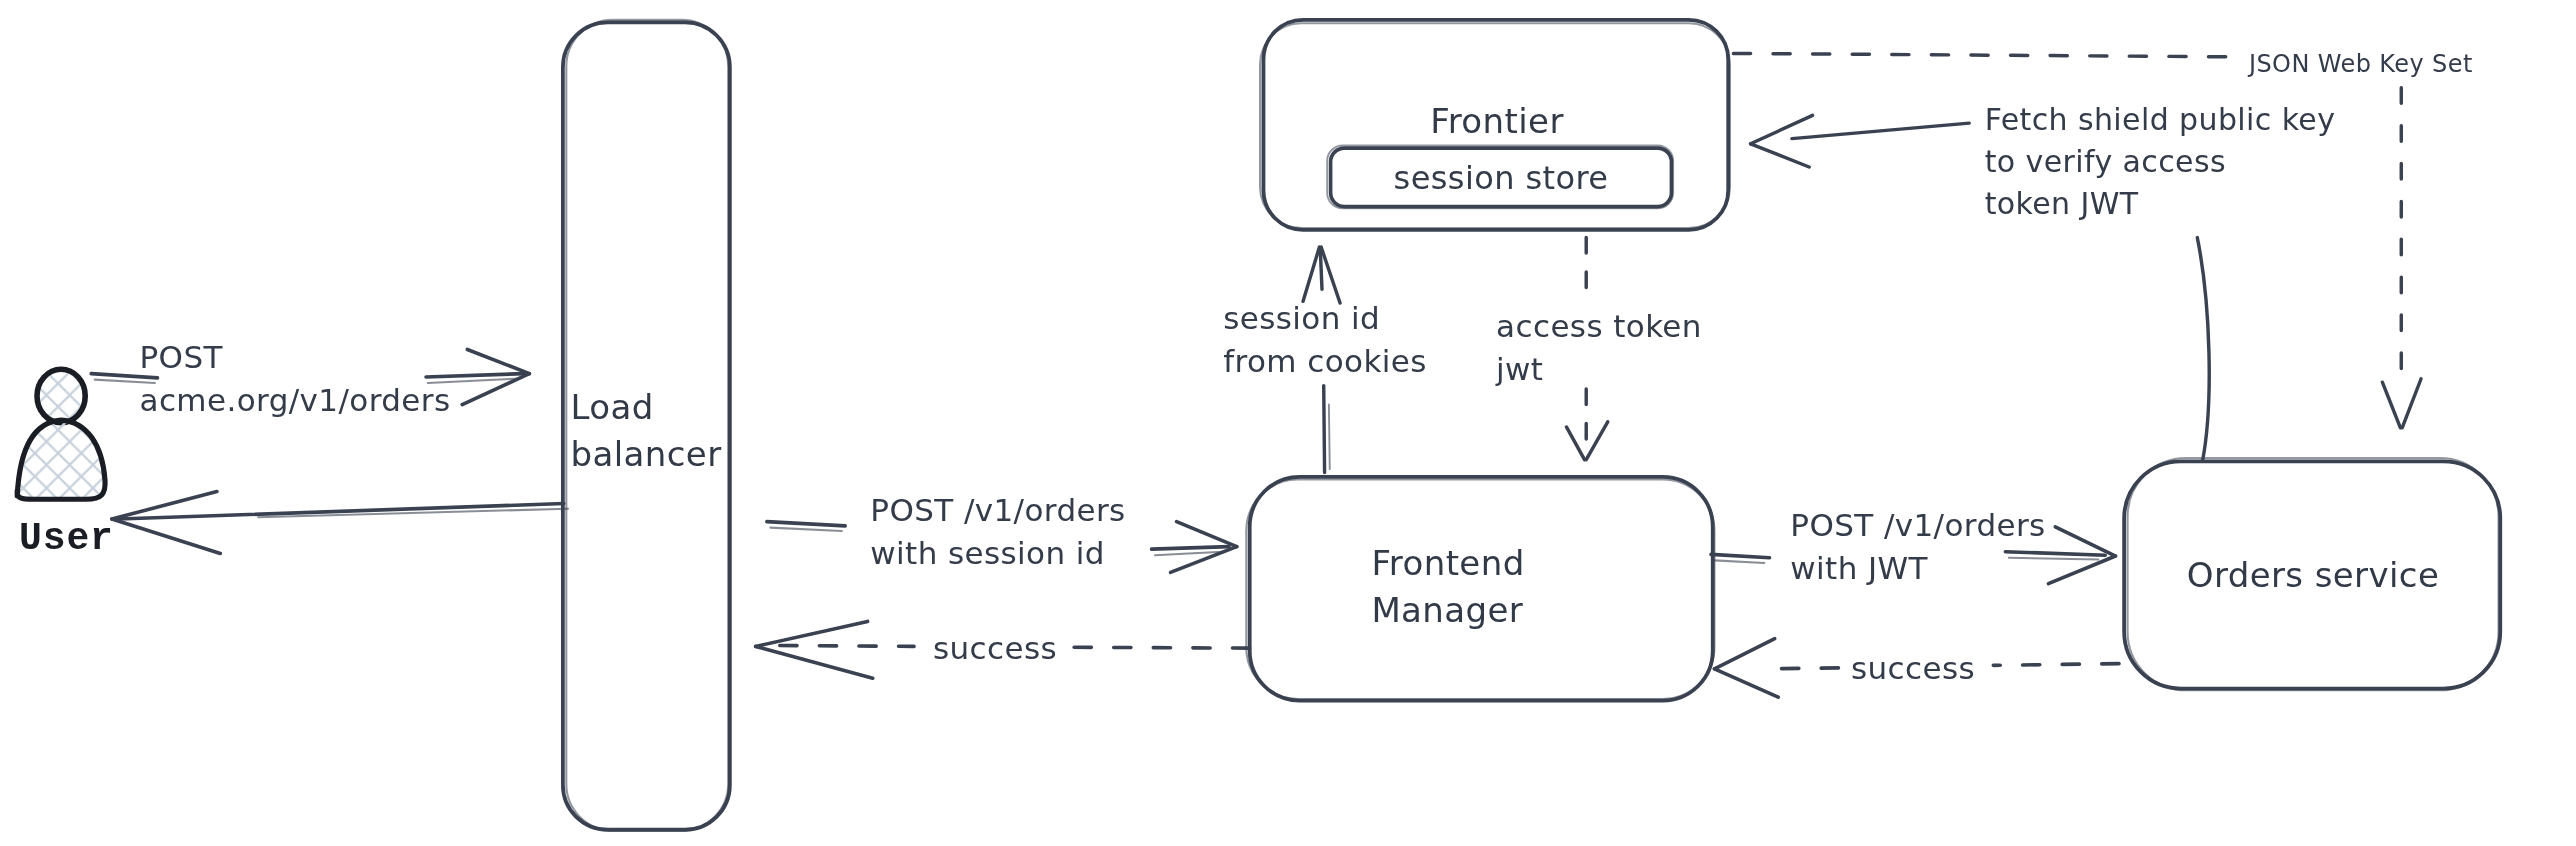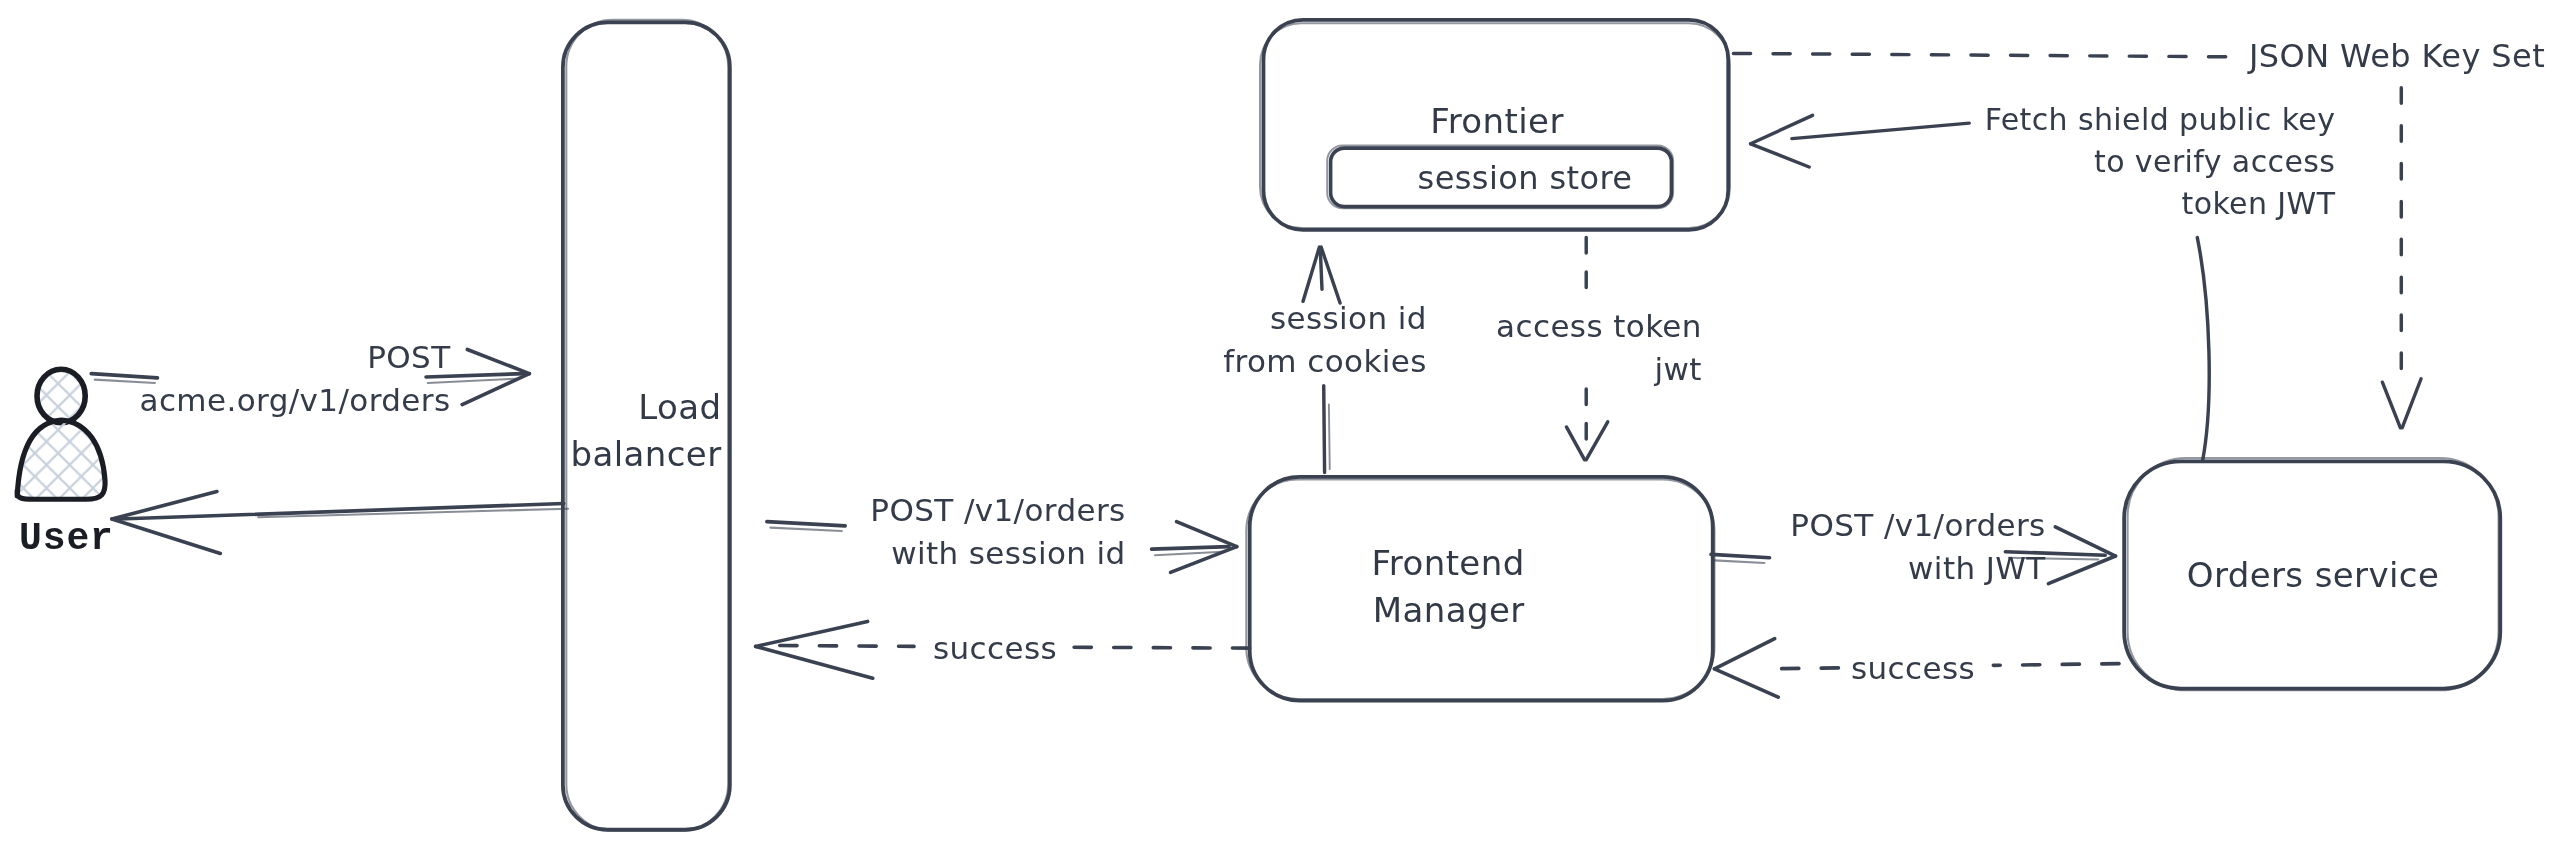--- a/index.html
+++ b/index.html
@@ -20,41 +20,42 @@
     left: 0; top: 0;
     width: 2576px;
     height: 847px;
   }
   .lbl {
     position: absolute;
     transform: translate(-50%, -50%);
     color: #343b49;
     font-size: 31px;
     line-height: 1.38;
-    text-align: right;
+    text-align: left;
     white-space: pre-line;
     letter-spacing: 0.4px;
   }
   .node-lbl {
     font-size: 34px;
     color: #333a47;
   }
   .user-lbl {
     transform: none;
     text-align: left;
     font-size: 38px;
     font-weight: 600;
     color: #1a1d24;
     letter-spacing: 0.9px;
     font-family: Liberation Mono, monospace;
   }
   .jwks-lbl {
     transform: none;
     text-align: left;
-    font-size: 32px;
+    font-size: 24px;
+    margin-top: 14px;
   }
   .fetch-lbl {
     font-size: 30px;
     line-height: 1.4;
   }
 </style>
 </head>
 <body>
 
 <div id="canvas">
@@ -176,21 +177,21 @@
     </g>
   </svg>
 
   <div class="lbl user-lbl" style="left:19px; top:513px;">User</div>
 
   <div class="lbl node-lbl" style="left:646px; top:431px;">Load
 balancer</div>
 
   <div class="lbl node-lbl" style="left:1497px; top:121px;">Frontier</div>
 
-  <div class="lbl" style="left:1501px; top:178px; font-size:32px;margin-left:24px;">session store</div>
+  <div class="lbl" style="left:1501px; top:178px; font-size:32px;">session store</div>
 
   <div class="lbl node-lbl" style="left:1448px; top:587px;">Frontend
 Manager</div>
 
   <div class="lbl node-lbl" style="left:2313px; top:575px;">Orders service</div>
 
   <div class="lbl" style="left:287px; top:379px;margin-left:8px;">POST
 acme.org/v1/orders</div>
 
   <div class="lbl" style="left:998px; top:532px;">POST /v1/orders

